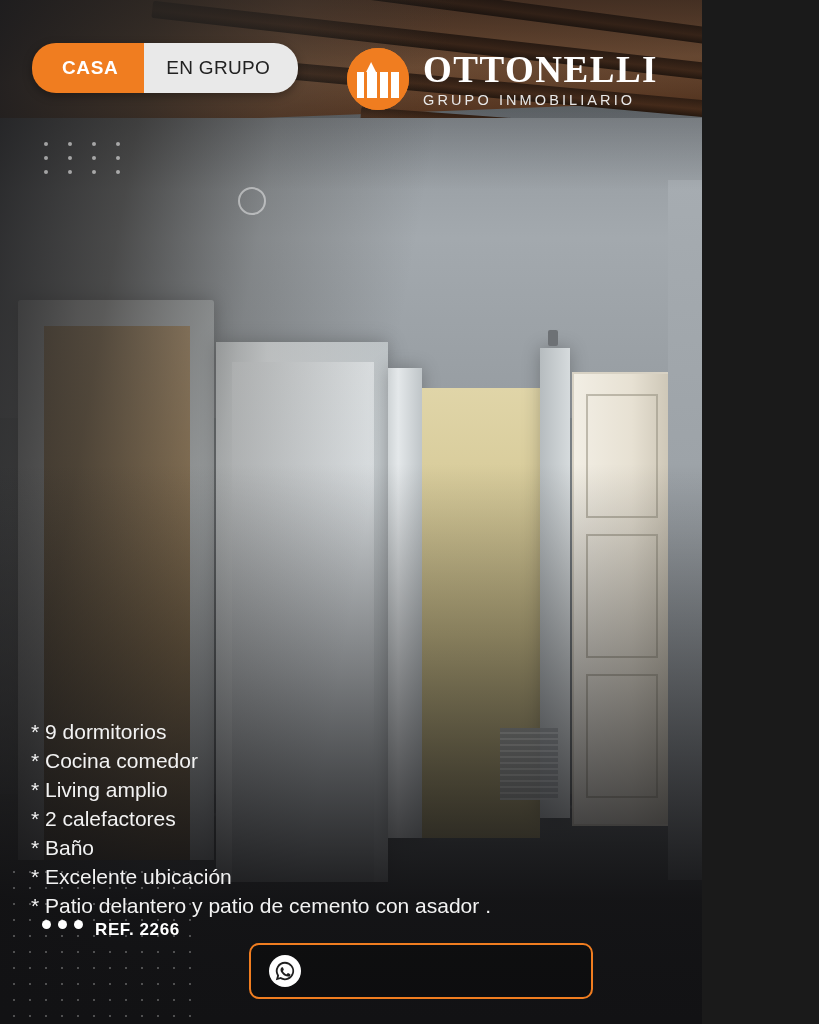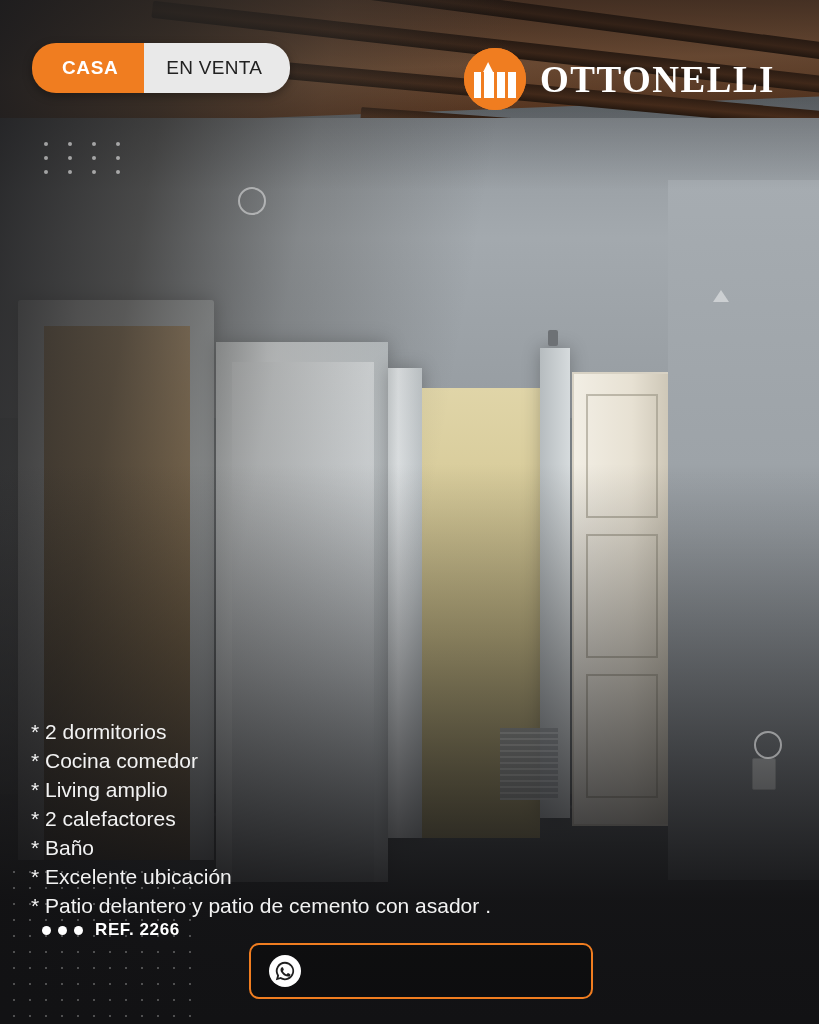--- a/index.html
+++ b/index.html
@@ -2,21 +2,21 @@
 <html><head>
 <meta charset="utf-8">
 <style>
   html, body {
     margin: 0;
     padding: 0;
     background: #1a1a1a;
   }
   #poster {
     position: relative;
-    width: 819px;
+    width: 702px;
     height: 1024px;
     overflow: hidden;
     font-family: "Liberation Sans", sans-serif;
     background: #404040;
   }
 
   
   .photo {
     position: absolute;
     inset: 0;
@@ -212,21 +212,21 @@
   
   .features {
     position: absolute; left: 31px; top: 718px; width: 700px;
     color: #f2f2f2; font-size: 21px; line-height: 1.38;
   }
   .features div { white-space: nowrap; }
 
   
   .ref {
     position: absolute; left: 42px; top: 920px;
-    display: flex; align-items: center; gap: 12px;
+    display: flex; gap: 12px;
   }
   .ref .dd { display:flex; gap:7px; }
   .ref .dd i { width:9px; height:9px; border-radius:50%; background:#ffffff; display:block; }
   .ref .txt { color:#ffffff; font-size:17px; font-weight:bold; letter-spacing:.6px; }
 
   
   .mas {
     position:absolute; left:0; right:0; top:900px; text-align:center;
     color:#ffffff; font-size:27px;
   }
@@ -297,36 +297,37 @@
       <i></i>
       <i></i>
   </div>
   <div class="dot-halo halo1"></div>
   <div class="dot-halo halo2"></div>
   <div class="tri"></div>
   <div class="dot-field"></div>
 
   <div class="badge">
     <div class="casa">CASA</div>
-    <div class="venta">EN VENTA</div>
+    <div class="venta">EN GRUPO</div>
   </div>
 
   <div class="logo">
     <div class="logo-mark">
       <div class="sky"></div>
       <div class="city"></div>
     </div>
     <div class="logo-text">
       <div class="logo-title">OTTONELLI</div>
+      <div class="logo-sub">GRUPO INMOBILIARIO</div>
     </div>
   </div>
 
 
   <div class="features">
-    <div>*  2 dormitorios</div>
+    <div>*  9 dormitorios</div>
     <div>* Cocina comedor</div>
     <div>* Living amplio</div>
     <div>* 2 calefactores</div>
     <div>* Baño</div>
     <div>* Excelente ubicación</div>
     <div>* Patio delantero y patio de cemento con asador .</div>
   </div>
 
   <div class="ref">
     <span class="dd">

